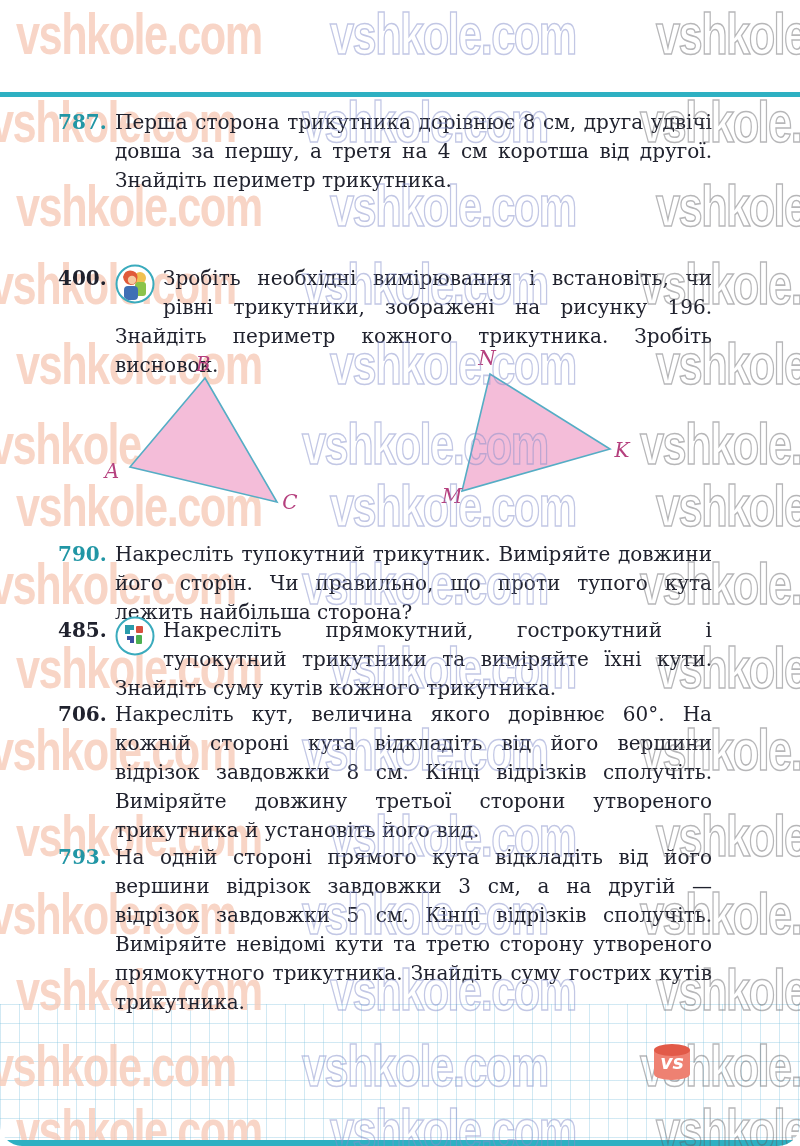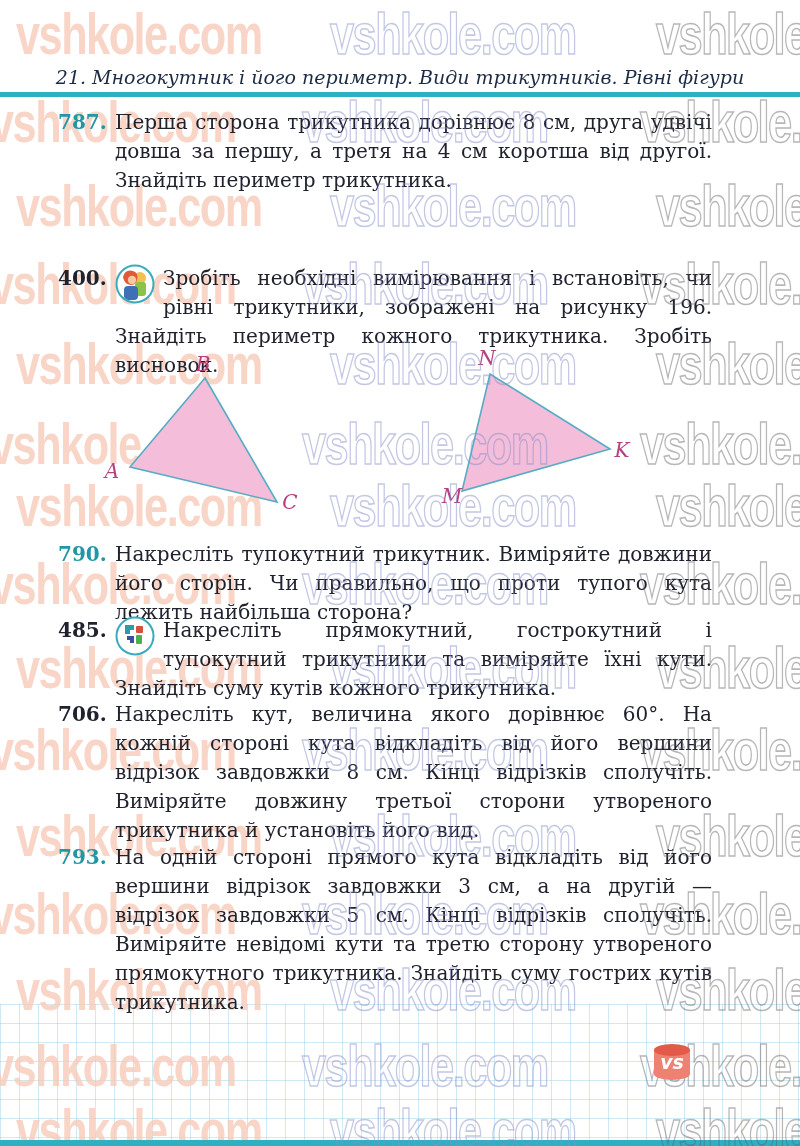--- a/index.html
+++ b/index.html
@@ -1,17 +1,17 @@
 <!DOCTYPE html>
 <html lang="uk" style="--accent_teal: #2196a5; --rule_teal: #2eb0c2; --body_text: #20222e; --header_text: #1c2b45; --triangle_fill: #f4bdd9; --triangle_stroke: #55adc5; --triangle_label: #b5407e; --watermark_salmon: #f7cbb9; --watermark_outline_blue: #8690cb; --watermark_outline_dark: #5f5f63; --logo_red: #ee8172; --logo_red_dark: #e25a48;"><head>
 <meta charset="utf-8">
 <style>
   html,body{margin:0;padding:0;}
   .page{position:relative;width:800px;height:1146px;background:#ffffff;overflow:hidden;
-        font-family:"DejaVu Serif",serif;}
+        font-family:"DejaVu Serif",serif;border-radius:22px;}
 
   
   .wm-layer{position:absolute;inset:0;pointer-events:none;}
   #wm-under{z-index:2;}
   #wm-over{z-index:5;}
   .wm{position:absolute;font-family:"Liberation Sans",sans-serif;font-weight:bold;
       font-size:57px;letter-spacing:-2px;white-space:nowrap;line-height:1;
       transform:scaleX(0.76);transform-origin:0 0;pointer-events:none;}
   .wm-salmon{color:var(--watermark_salmon);opacity:.8;}
   .wm-blue{color:transparent;-webkit-text-stroke:1.6px var(--watermark_outline_blue);opacity:.5;}
@@ -70,21 +70,20 @@
       <span class="wm wm-salmon" style="left: -10px; top: 556px;">vshkole.com</span>
       <span class="wm wm-salmon" style="left: 16px; top: 640px;">vshkole.com</span>
       <span class="wm wm-salmon" style="left: -10px; top: 722px;">vshkole.com</span>
       <span class="wm wm-salmon" style="left: 16px; top: 808px;">vshkole.com</span>
       <span class="wm wm-salmon" style="left: -10px; top: 886px;">vshkole.com</span>
       <span class="wm wm-salmon" style="left: 16px; top: 962px;">vshkole.com</span>
       <span class="wm wm-salmon" style="left: -10px; top: 1038px;">vshkole.com</span>
       <span class="wm wm-salmon" style="left: 16px; top: 1102px;">vshkole.com</span>
     </div>
 
-  <div class="chapter-title">21. Многокутник і його периметр. Види трикутників. Рівні фігури</div>
   <div class="rule rule-top"></div>
 
   <div class="ex" style="top:108px">
     <span class="ex-num teal">787.</span>
     <p class="ex-text">Перша сторона трикутника дорівнює 8 см, друга удвічі довша за першу, а третя на 4 см коротша від другої. Знайдіть периметр трикутника.</p>
   </div>
 
 
   <div class="ex" style="top:264px">
     <span class="ex-num">400.</span>

